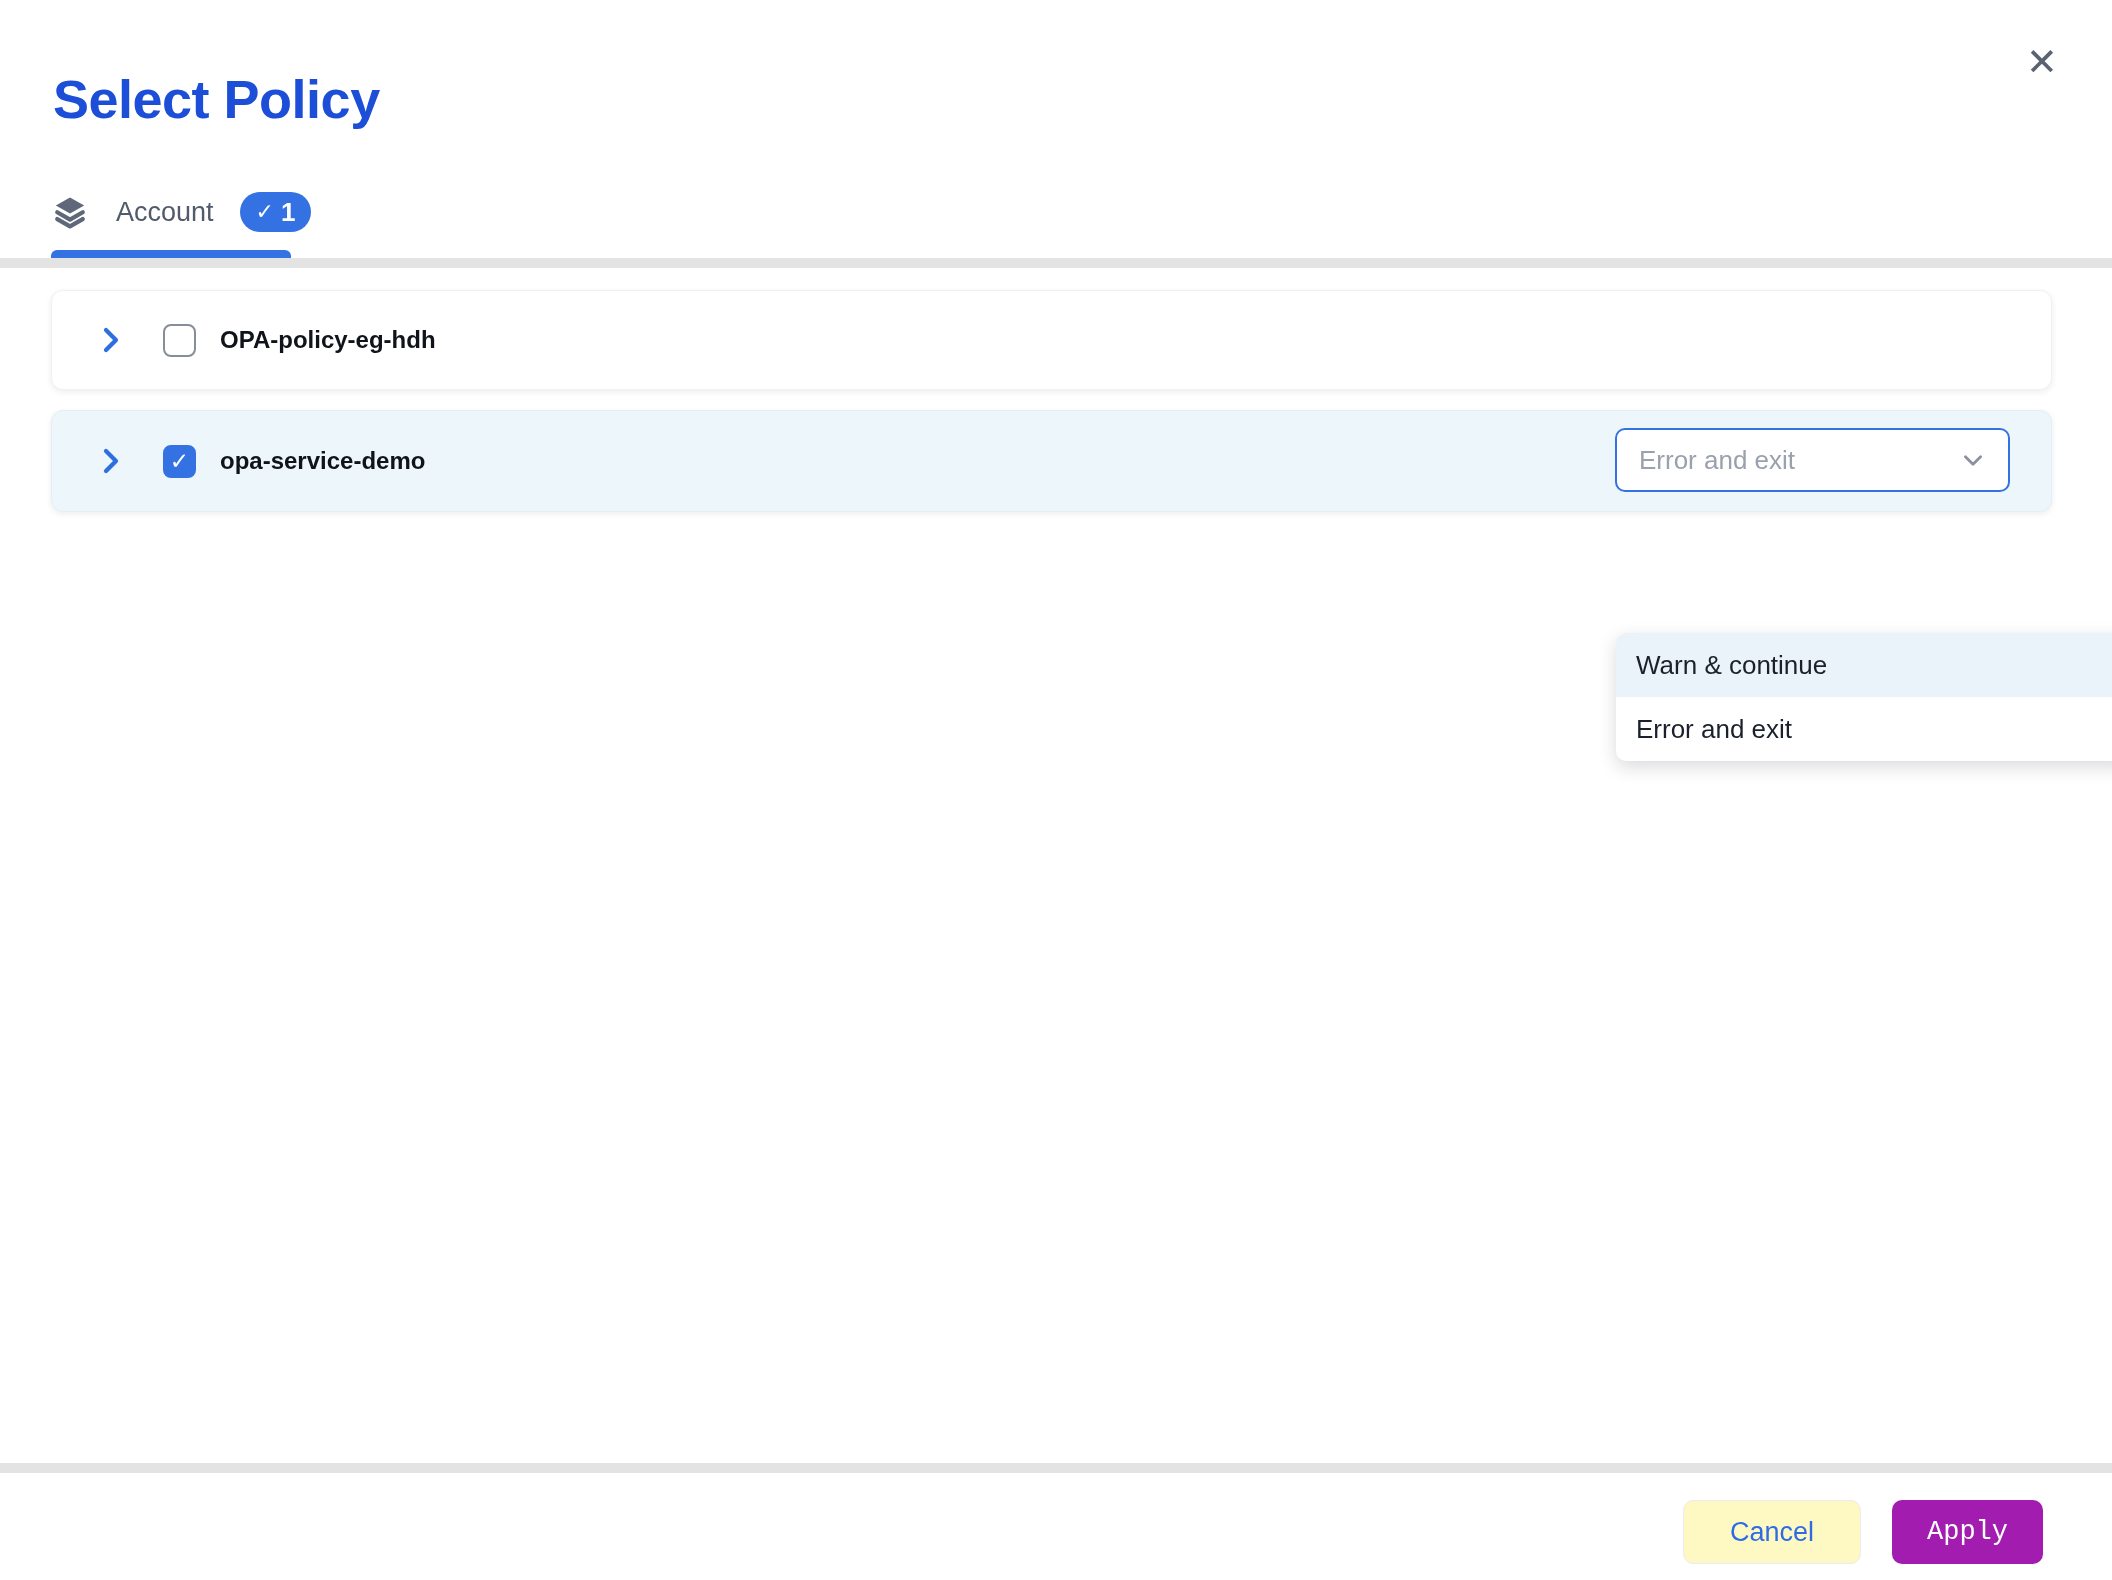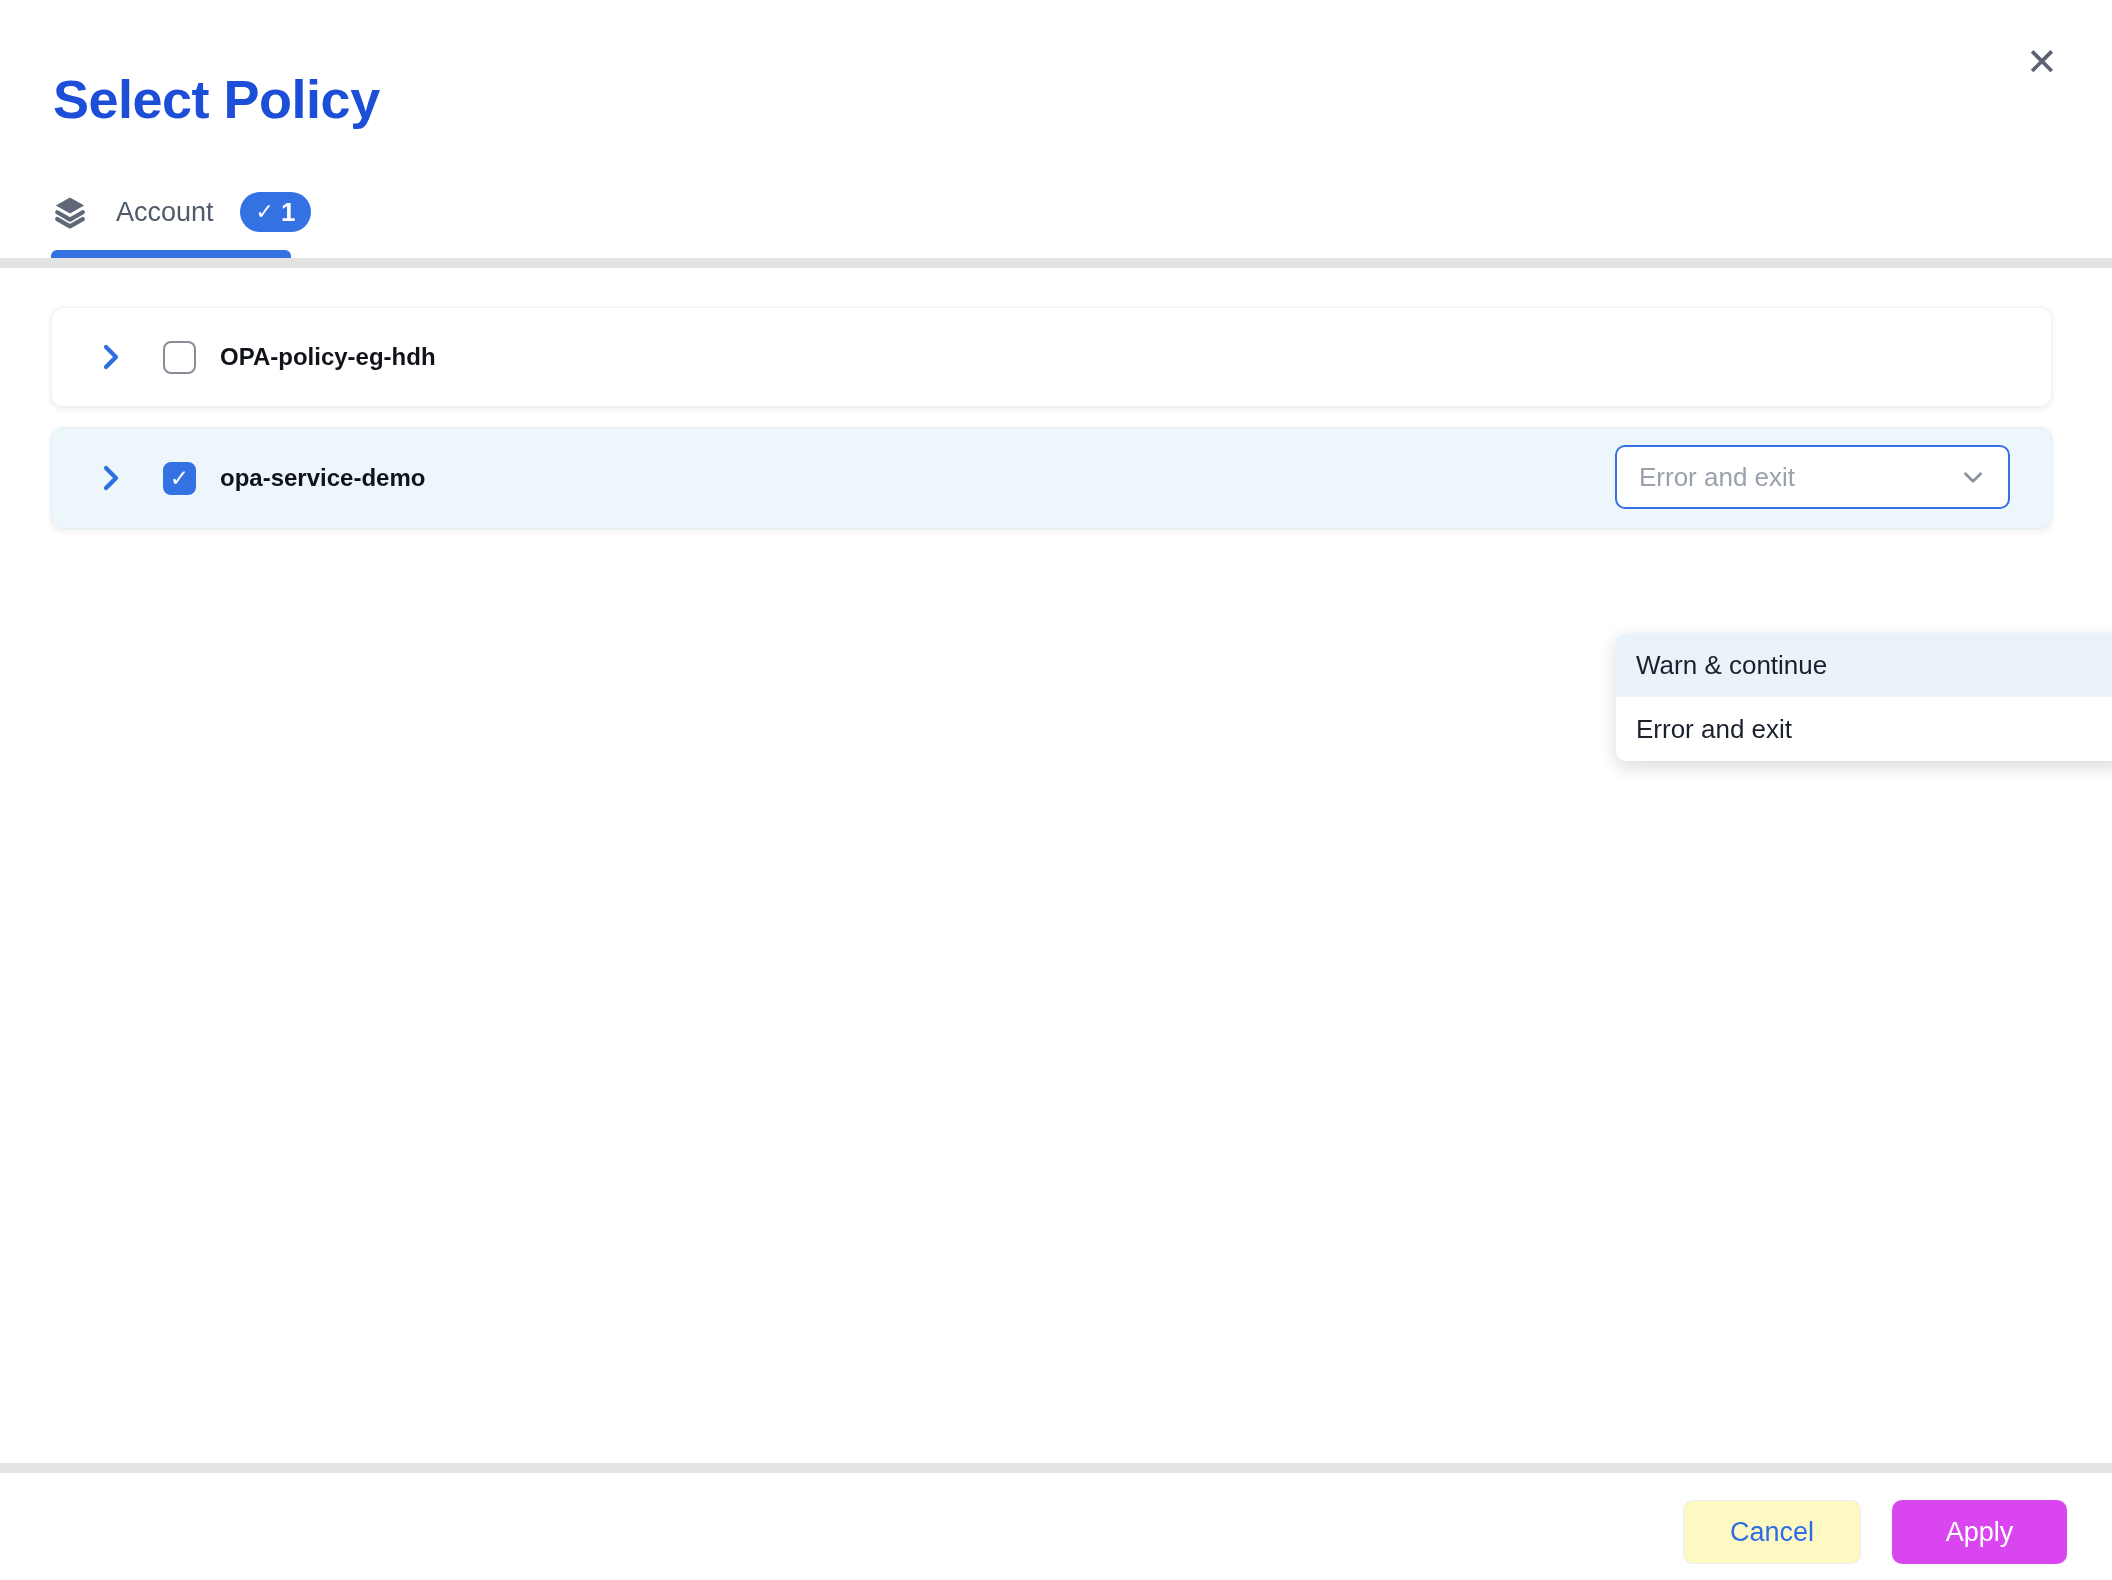--- a/index.html
+++ b/index.html
@@ -35,21 +35,21 @@
   .badge .bcheck{font-size:22px;font-weight:700;line-height:1;}
   .badge .bcount{font-size:26px;font-weight:600;line-height:1;}
   .tab-underline{
     position:absolute;left:51px;top:250px;width:240px;height:8px;
     background:#3472E4;border-radius:6px 6px 0 0;
   }
   .top-divider{
     position:absolute;left:0;top:258px;width:2112px;height:10px;background:#E3E3E3;
   }
   
-  .rows{position:absolute;left:51px;top:307px;width:2001px;}
+  .rows{position:absolute;left:51px;top:290px;width:2001px;}
   .policy-row{
     position:relative;height:100px;margin-bottom:20px;
     background:#ffffff;border:1px solid #F0F1F3;border-radius:12px;
     box-shadow:0 2px 6px rgba(16,24,40,.08);
     display:flex;align-items:center;box-sizing:border-box;padding-left:44px;
   }
   .policy-row.selected{background:#EDF6FA;border-color:#E4EFF5;height:102px;}
   .row-chevron{width:30px;height:30px;flex:none;cursor:pointer;display:block;}
   .checkbox{
     margin-left:37px;width:33px;height:33px;flex:none;box-sizing:border-box;
@@ -87,21 +87,21 @@
   .btn{
     position:absolute;top:1500px;height:64px;border-radius:10px;cursor:pointer;
     font-family:"Liberation Sans","DejaVu Sans",sans-serif;
     font-size:27px;display:flex;align-items:center;justify-content:center;
   }
   .btn-cancel{
     left:1683px;width:178px;background:#fef9c3;border:1.5px solid #E9ECF0;
     color:#2E6BE6;box-sizing:border-box;
   }
   .btn-apply{
-    left:1892px;width:175px;background:#d946ef;border:none;color:#ffffff;
+    left:1892px;width:151px;background:#a21caf;border:none;color:#ffffff;font-family:Liberation Mono, monospace;
   }
 </style>
 </head>
 <body>
 
 <div class="title">Select Policy</div>
 <button class="close-btn">✕</button>
 
 <div class="tab">
   <svg class="tab-icon" viewBox="0 0 24 24">

